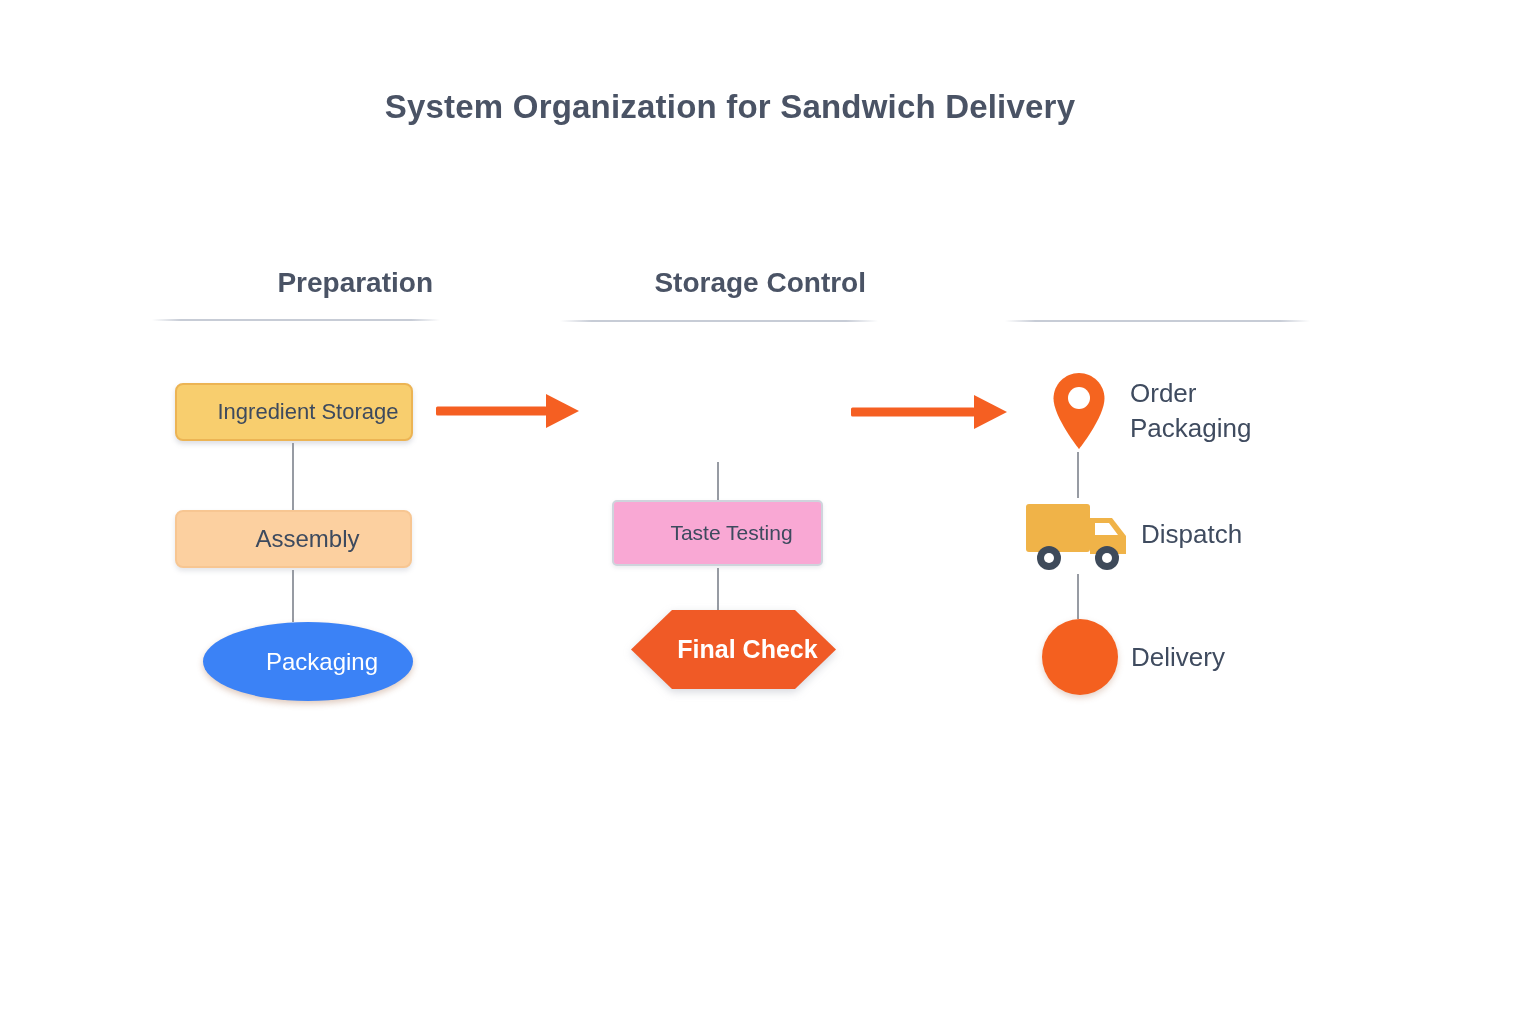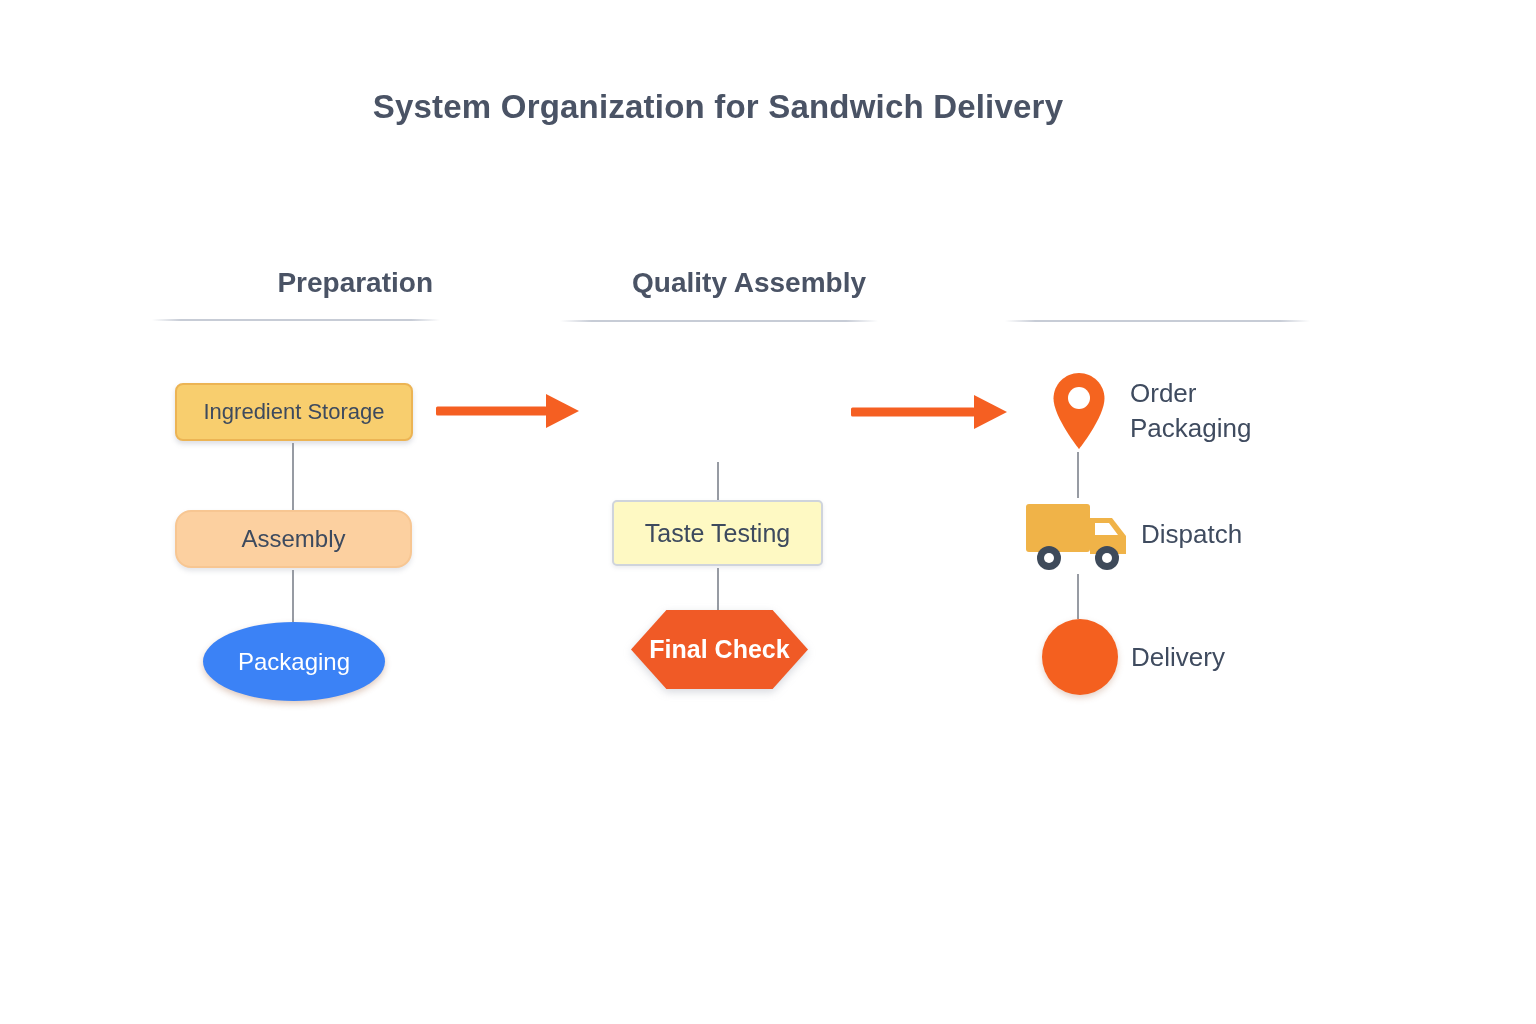--- a/index.html
+++ b/index.html
@@ -2,21 +2,21 @@
 <html><head>
 <meta charset="utf-8">
 <style>
   html,body{margin:0;padding:0;background:#fff;}
   .canvas{
     position:relative;width:1536px;height:1024px;background:#ffffff;
     font-family:"Liberation Sans",sans-serif;overflow:hidden;
   }
   .title{
     position:absolute;top:88px;left:0;width:1436px;text-align:center;
-    font-size:33px;font-weight:700;color:#4A5365;letter-spacing:.2px;
+    font-size:33px;font-weight:700;color:#4A5365;letter-spacing:.2px;padding-left:12px;
   }
   .col-header{
     position:absolute;top:267px;text-align:right;
     font-size:28px;font-weight:700;color:#4A5365;
   }
   .col-header.prep{left:153px;width:280px;}
   .col-header.qc{left:566px;width:300px;}
   .col-header.log{left:1002px;width:300px;}
   .underline{
     position:absolute;height:2px;
@@ -28,46 +28,47 @@
   .vline{position:absolute;width:2px;background:#979BA3;}
   .v1{left:292px;top:443px;height:67px;}
   .v2{left:292px;top:570px;height:52px;}
   .v3{left:717px;top:462px;height:38px;}
   .v4{left:717px;top:568px;height:42px;}
   .v5{left:1077px;top:452px;height:46px;}
   .v6{left:1077px;top:574px;height:45px;}
   .node{
     position:absolute;display:flex;align-items:center;justify-content:center;
     text-align:center;
+    padding-left:28px;
   }
   .node-ingredient{
     left:175px;top:383px;width:238px;height:58px;background:#F8CE6E;
     border:2px solid #ECB454;border-radius:8px;font-size:22px;color:#3D4A5E;
     box-shadow:0 3px 5px rgba(120,125,145,.25);box-sizing:border-box;
   }
   .node-assembly{
     left:175px;top:510px;width:237px;height:58px;background:#FCD0A0;
-    border:2px solid #F7C692;border-radius:16px;font-size:24px;color:#3D4A5E;
+    border:2px solid #F7C692;border-radius:8px;font-size:24px;color:#3D4A5E;
     box-shadow:0 3px 5px rgba(120,125,145,.2);box-sizing:border-box;
   }
   .node-packaging{
     left:203px;top:622px;width:182px;height:79px;background:#3b82f6;
     border-radius:50%;font-size:24px;color:#fff;
     box-shadow:0 3px 6px rgba(150,80,40,.3);
   }
   .shape-wrap{position:absolute;filter:drop-shadow(0 3px 4px rgba(120,125,145,.3));}
   .wrap-inspection{left:635px;top:372px;width:168px;height:90px;}
   .node-inspection{
     left:0;top:0;width:168px;height:90px;background:#F4611F;
     clip-path:polygon(50% 0,100% 50%,50% 100%,0 50%);
     font-size:22px;color:#fff;
   }
   .node-taste{
-    left:612px;top:500px;width:211px;height:66px;background:#fef9c3;
-    border:2px solid #CFD4DC;border-radius:5px;font-size:25px;color:#3D4A5E;
+    left:612px;top:500px;width:211px;height:66px;background:#f9a8d4;
+    border:2px solid #CFD4DC;border-radius:5px;font-size:21px;color:#3D4A5E;
     box-shadow:0 2px 4px rgba(120,125,145,.15);box-sizing:border-box;
   }
   .wrap-final{left:631px;top:610px;width:177px;height:79px;}
   .node-final{
     left:0;top:0;width:177px;height:79px;background:#F05A26;
     clip-path:polygon(20% 0,80% 0,100% 50%,80% 100%,20% 100%,0 50%);
     font-size:25px;color:#fff;font-weight:bold;
   }
   .arrow{position:absolute;}
   .arrow1{left:436px;top:390px;}
@@ -87,21 +88,21 @@
   .lbl-delivery{left:1131px;top:640px;width:200px;}
 </style>
 </head>
 <body>
 
 <div class="canvas">
 
   <div class="title">System Organization for Sandwich Delivery</div>
 
   <div class="col-header prep">Preparation</div>
-  <div class="col-header qc">Quality Assembly</div>
+  <div class="col-header qc">Storage Control</div>
   <div class="underline prep"></div>
   <div class="underline qc"></div>
   <div class="underline log"></div>
 
   <div class="node node-ingredient">Ingredient Storage</div>
   <div class="vline v1"></div>
   <div class="node node-assembly">Assembly</div>
   <div class="vline v2"></div>
   <div class="node node-packaging">Packaging</div>
 

